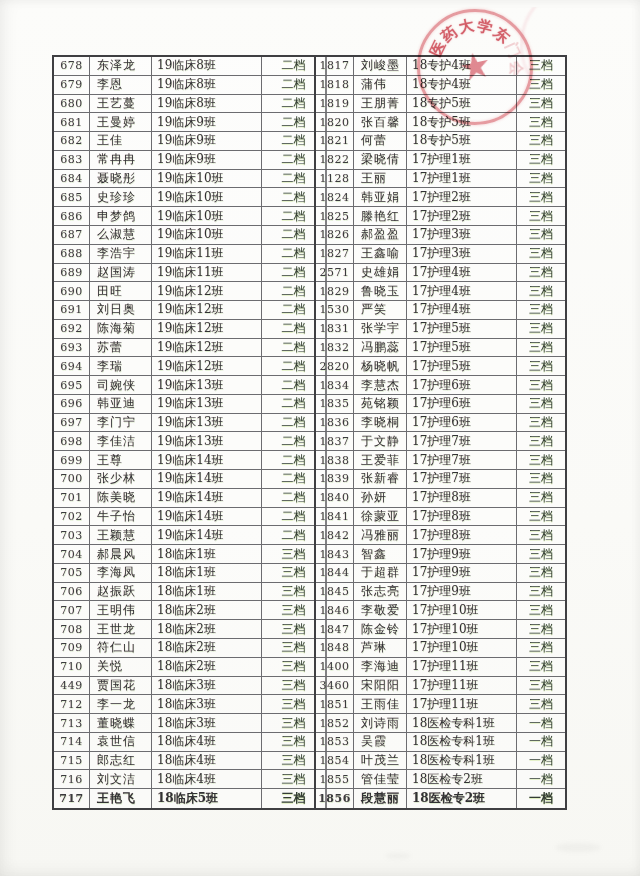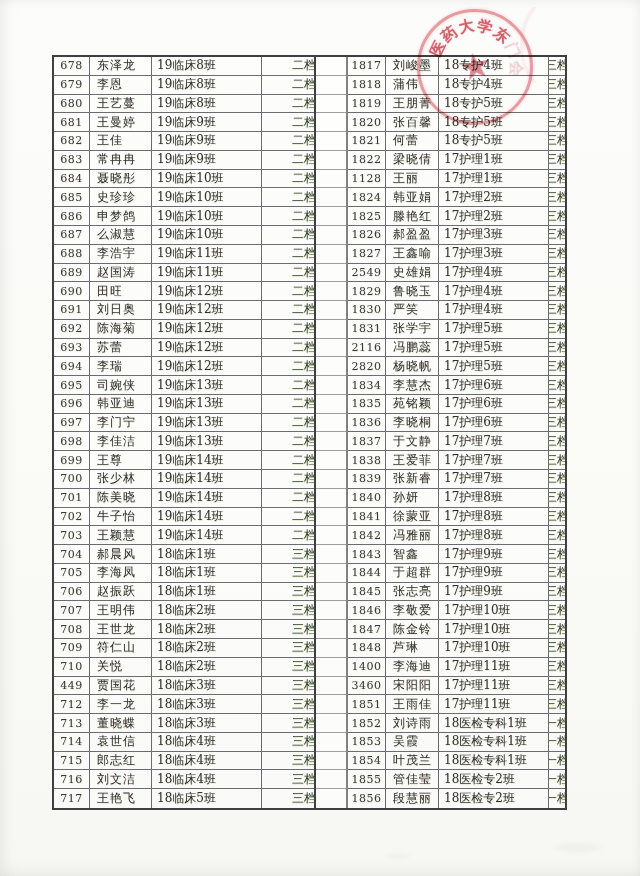--- a/index.html
+++ b/index.html
@@ -15,36 +15,36 @@
                inset 0 -8px 14px rgba(0,0,0,0.03), inset 0 4px 8px rgba(0,0,0,0.02);
   }
   .tables{position:absolute;top:55px;left:0;width:640px;height:755px;}
   .grid-table{
     position:absolute;top:0;height:755px;
     display:grid;grid-auto-rows:1fr;
     border:2px solid #3f3f42;
     background:rgba(255,255,255,0.35);
     box-sizing:border-box;
   }
-  #table-left{left:52px;width:296px;grid-template-columns:36px 62px 110px 1fr;}
-  #table-right{left:314px;width:253px;grid-template-columns:38px 53px 110px 1fr;padding-left:32px;}
+  #table-left{left:52px;width:275px;grid-template-columns:36px 62px 110px 1fr;}
+  #table-right{left:314px;width:253px;grid-template-columns:38px 53px 110px 1fr;}
   .cell{
     border-right:1px solid #6c6c70;
     border-bottom:1px solid #6c6c70;
     display:flex;align-items:center;
     font-size:12px;color:#313134;
     white-space:nowrap;overflow:hidden;
     text-shadow:0.5px 0.8px 0 rgba(160,210,120,0.28), -0.5px -0.5px 0 rgba(255,140,160,0.18);
   }
   .cell.c0{justify-content:center;font-size:11px;letter-spacing:0.5px;color:#3a3a3e;}
   .cell.c1{padding-left:7px;letter-spacing:1px;}
   .cell.c2{padding-left:5px;}
   .cell.c3{justify-content:center;border-right:none;color:#343c34;
            text-shadow:0 1.2px 0 rgba(190,225,120,0.45), 0.5px -0.5px 0 rgba(150,200,160,0.25);}
-  .grid-table .cell:nth-last-child(-n+4){border-bottom:none;}
+  .grid-table .cell:nth-last-child(-n+4){border-bottom:none;font-weight:bold;}
   
   .stamp-wrap{position:absolute;left:0;top:0;width:640px;height:240px;pointer-events:none;mix-blend-mode:multiply;}
   .stamp{
     position:absolute;left:417px;top:9px;width:110px;height:110px;
     border:3.5px solid rgba(214,76,88,0.55);
     border-radius:50%;
     box-shadow:0 0 3px rgba(214,76,88,0.30), inset 0 0 3px rgba(214,76,88,0.28);
     filter:blur(0.3px);
   }
   .stamp .arc-char{
@@ -279,37 +279,37 @@
         <div class="cell c2">17护理2班</div>
         <div class="cell c3">三档</div>
         <div class="cell c0">1826</div>
         <div class="cell c1">郝盈盈</div>
         <div class="cell c2">17护理3班</div>
         <div class="cell c3">三档</div>
         <div class="cell c0">1827</div>
         <div class="cell c1">王鑫喻</div>
         <div class="cell c2">17护理3班</div>
         <div class="cell c3">三档</div>
-        <div class="cell c0">2549</div>
+        <div class="cell c0">2571</div>
         <div class="cell c1">史雄娟</div>
         <div class="cell c2">17护理4班</div>
         <div class="cell c3">三档</div>
         <div class="cell c0">1829</div>
         <div class="cell c1">鲁晓玉</div>
         <div class="cell c2">17护理4班</div>
         <div class="cell c3">三档</div>
-        <div class="cell c0">1830</div>
+        <div class="cell c0">1530</div>
         <div class="cell c1">严笑</div>
         <div class="cell c2">17护理4班</div>
         <div class="cell c3">三档</div>
         <div class="cell c0">1831</div>
         <div class="cell c1">张学宇</div>
         <div class="cell c2">17护理5班</div>
         <div class="cell c3">三档</div>
-        <div class="cell c0">2116</div>
+        <div class="cell c0">1832</div>
         <div class="cell c1">冯鹏蕊</div>
         <div class="cell c2">17护理5班</div>
         <div class="cell c3">三档</div>
         <div class="cell c0">2820</div>
         <div class="cell c1">杨晓帆</div>
         <div class="cell c2">17护理5班</div>
         <div class="cell c3">三档</div>
         <div class="cell c0">1834</div>
         <div class="cell c1">李慧杰</div>
         <div class="cell c2">17护理6班</div>

